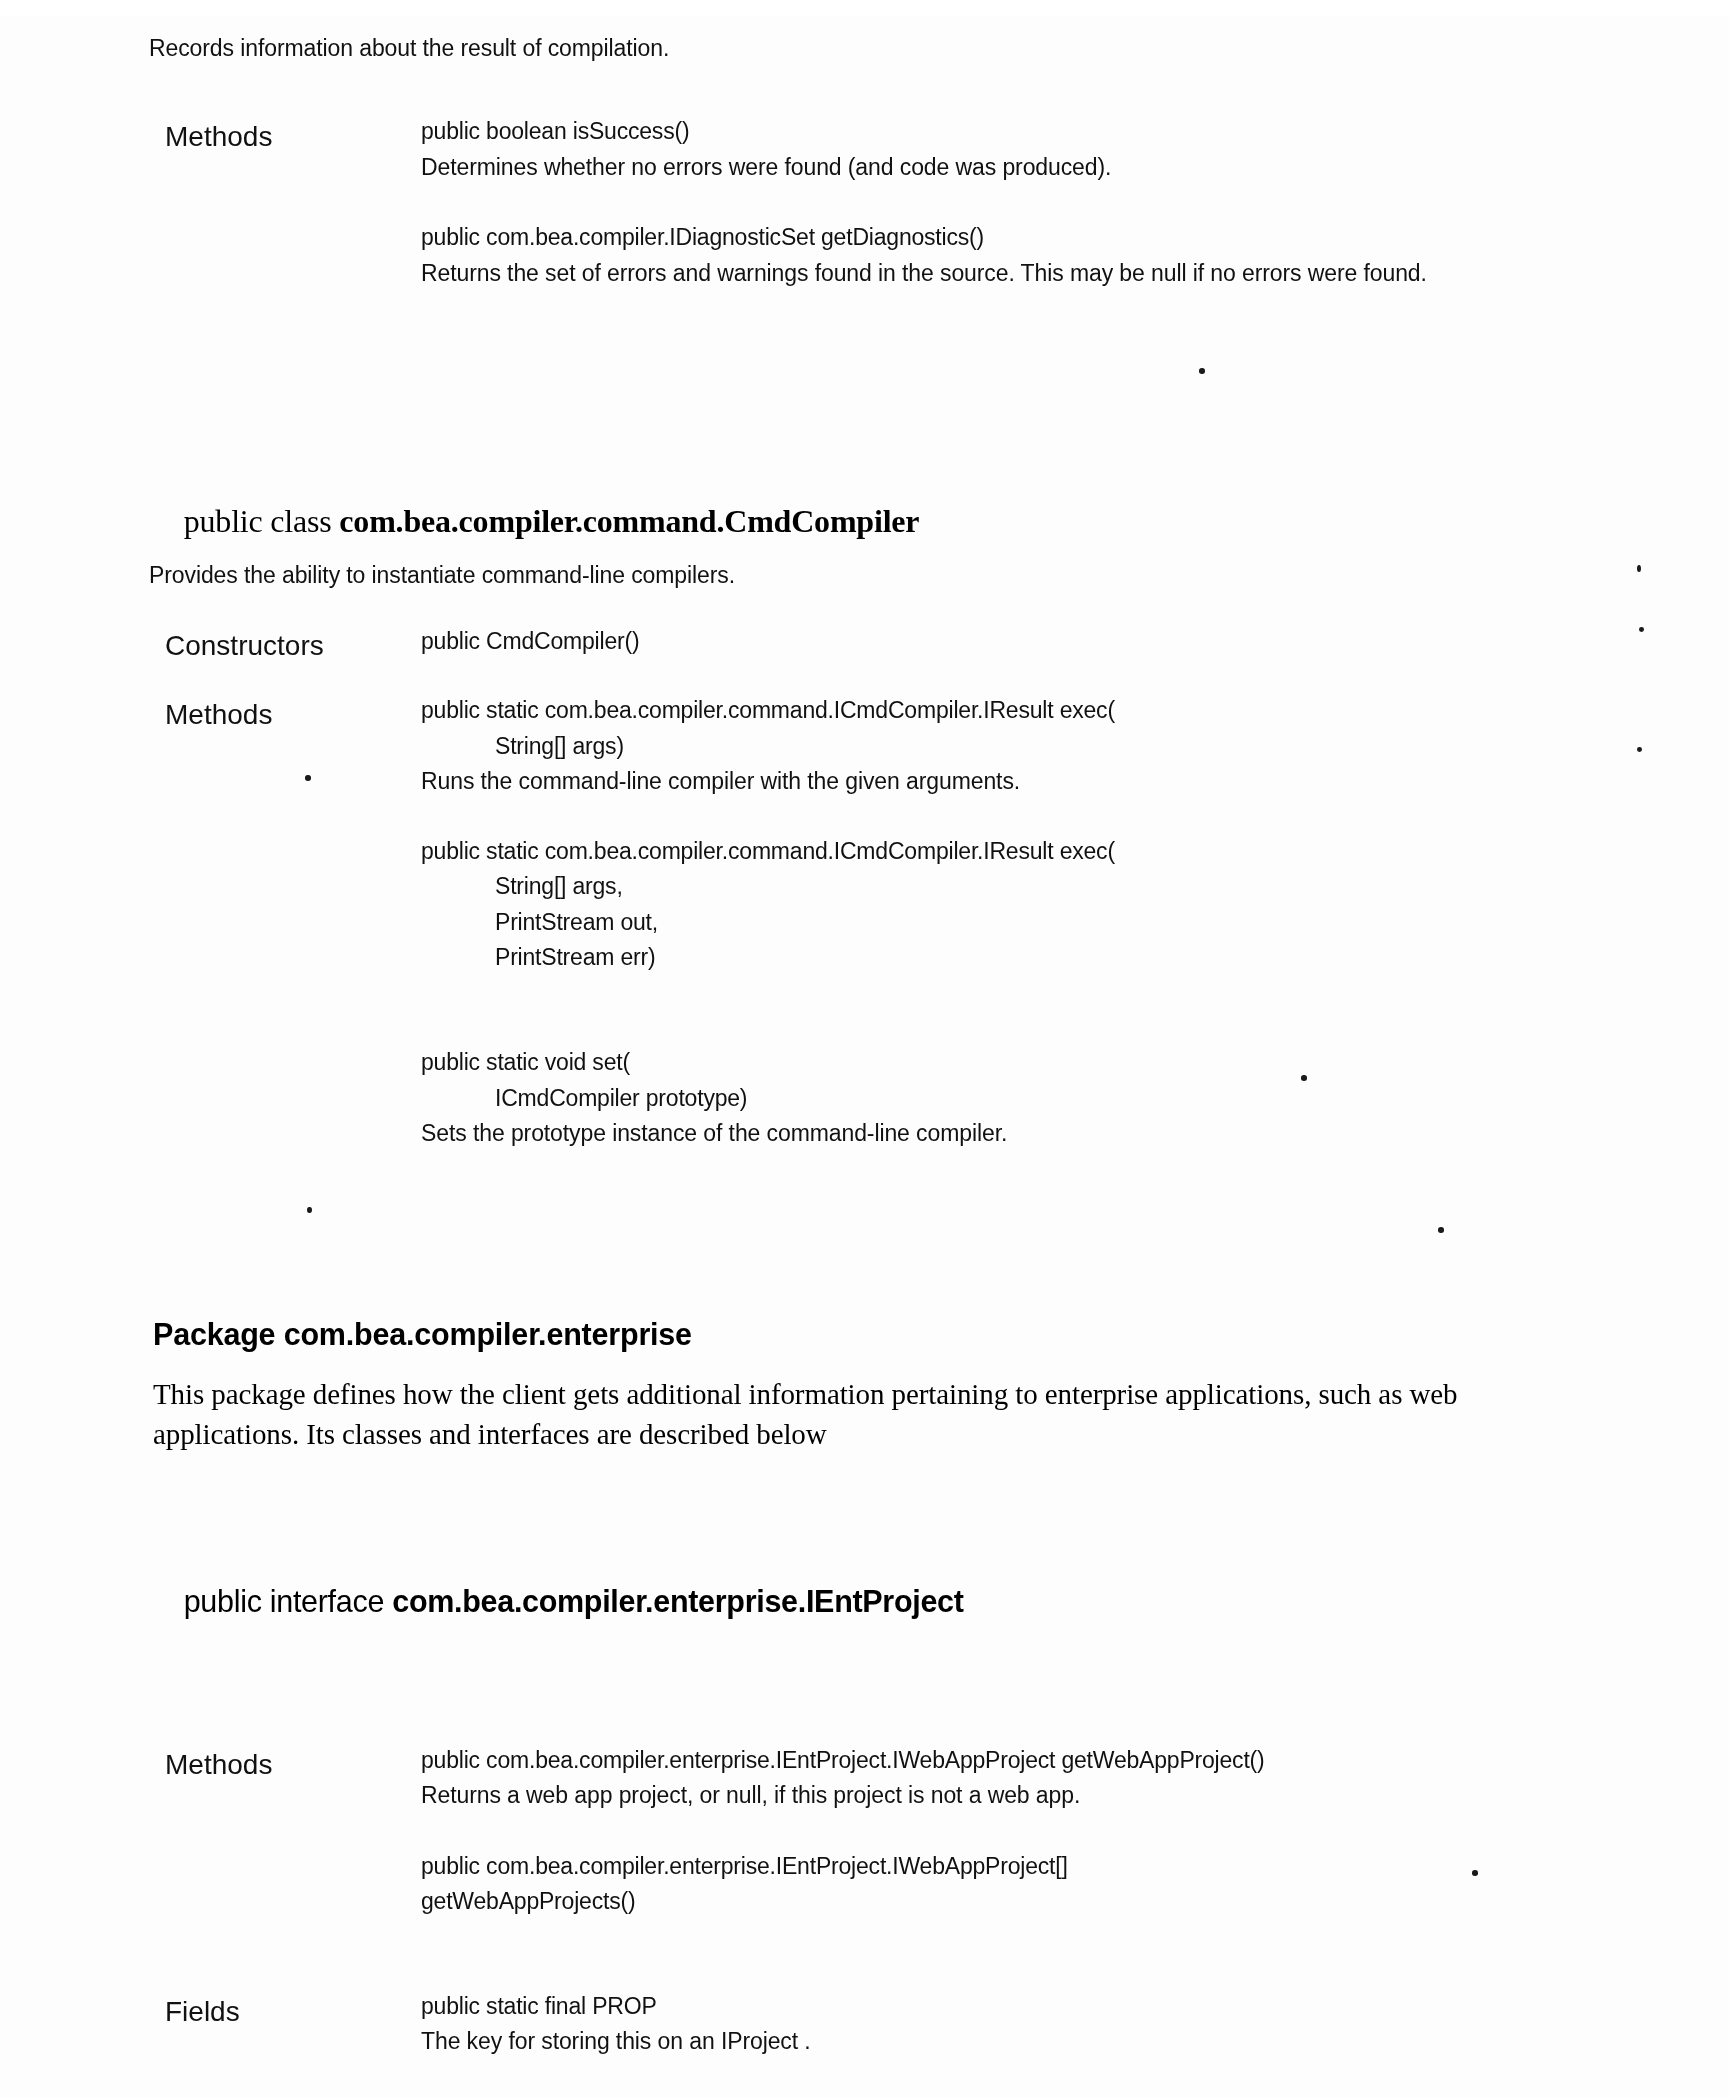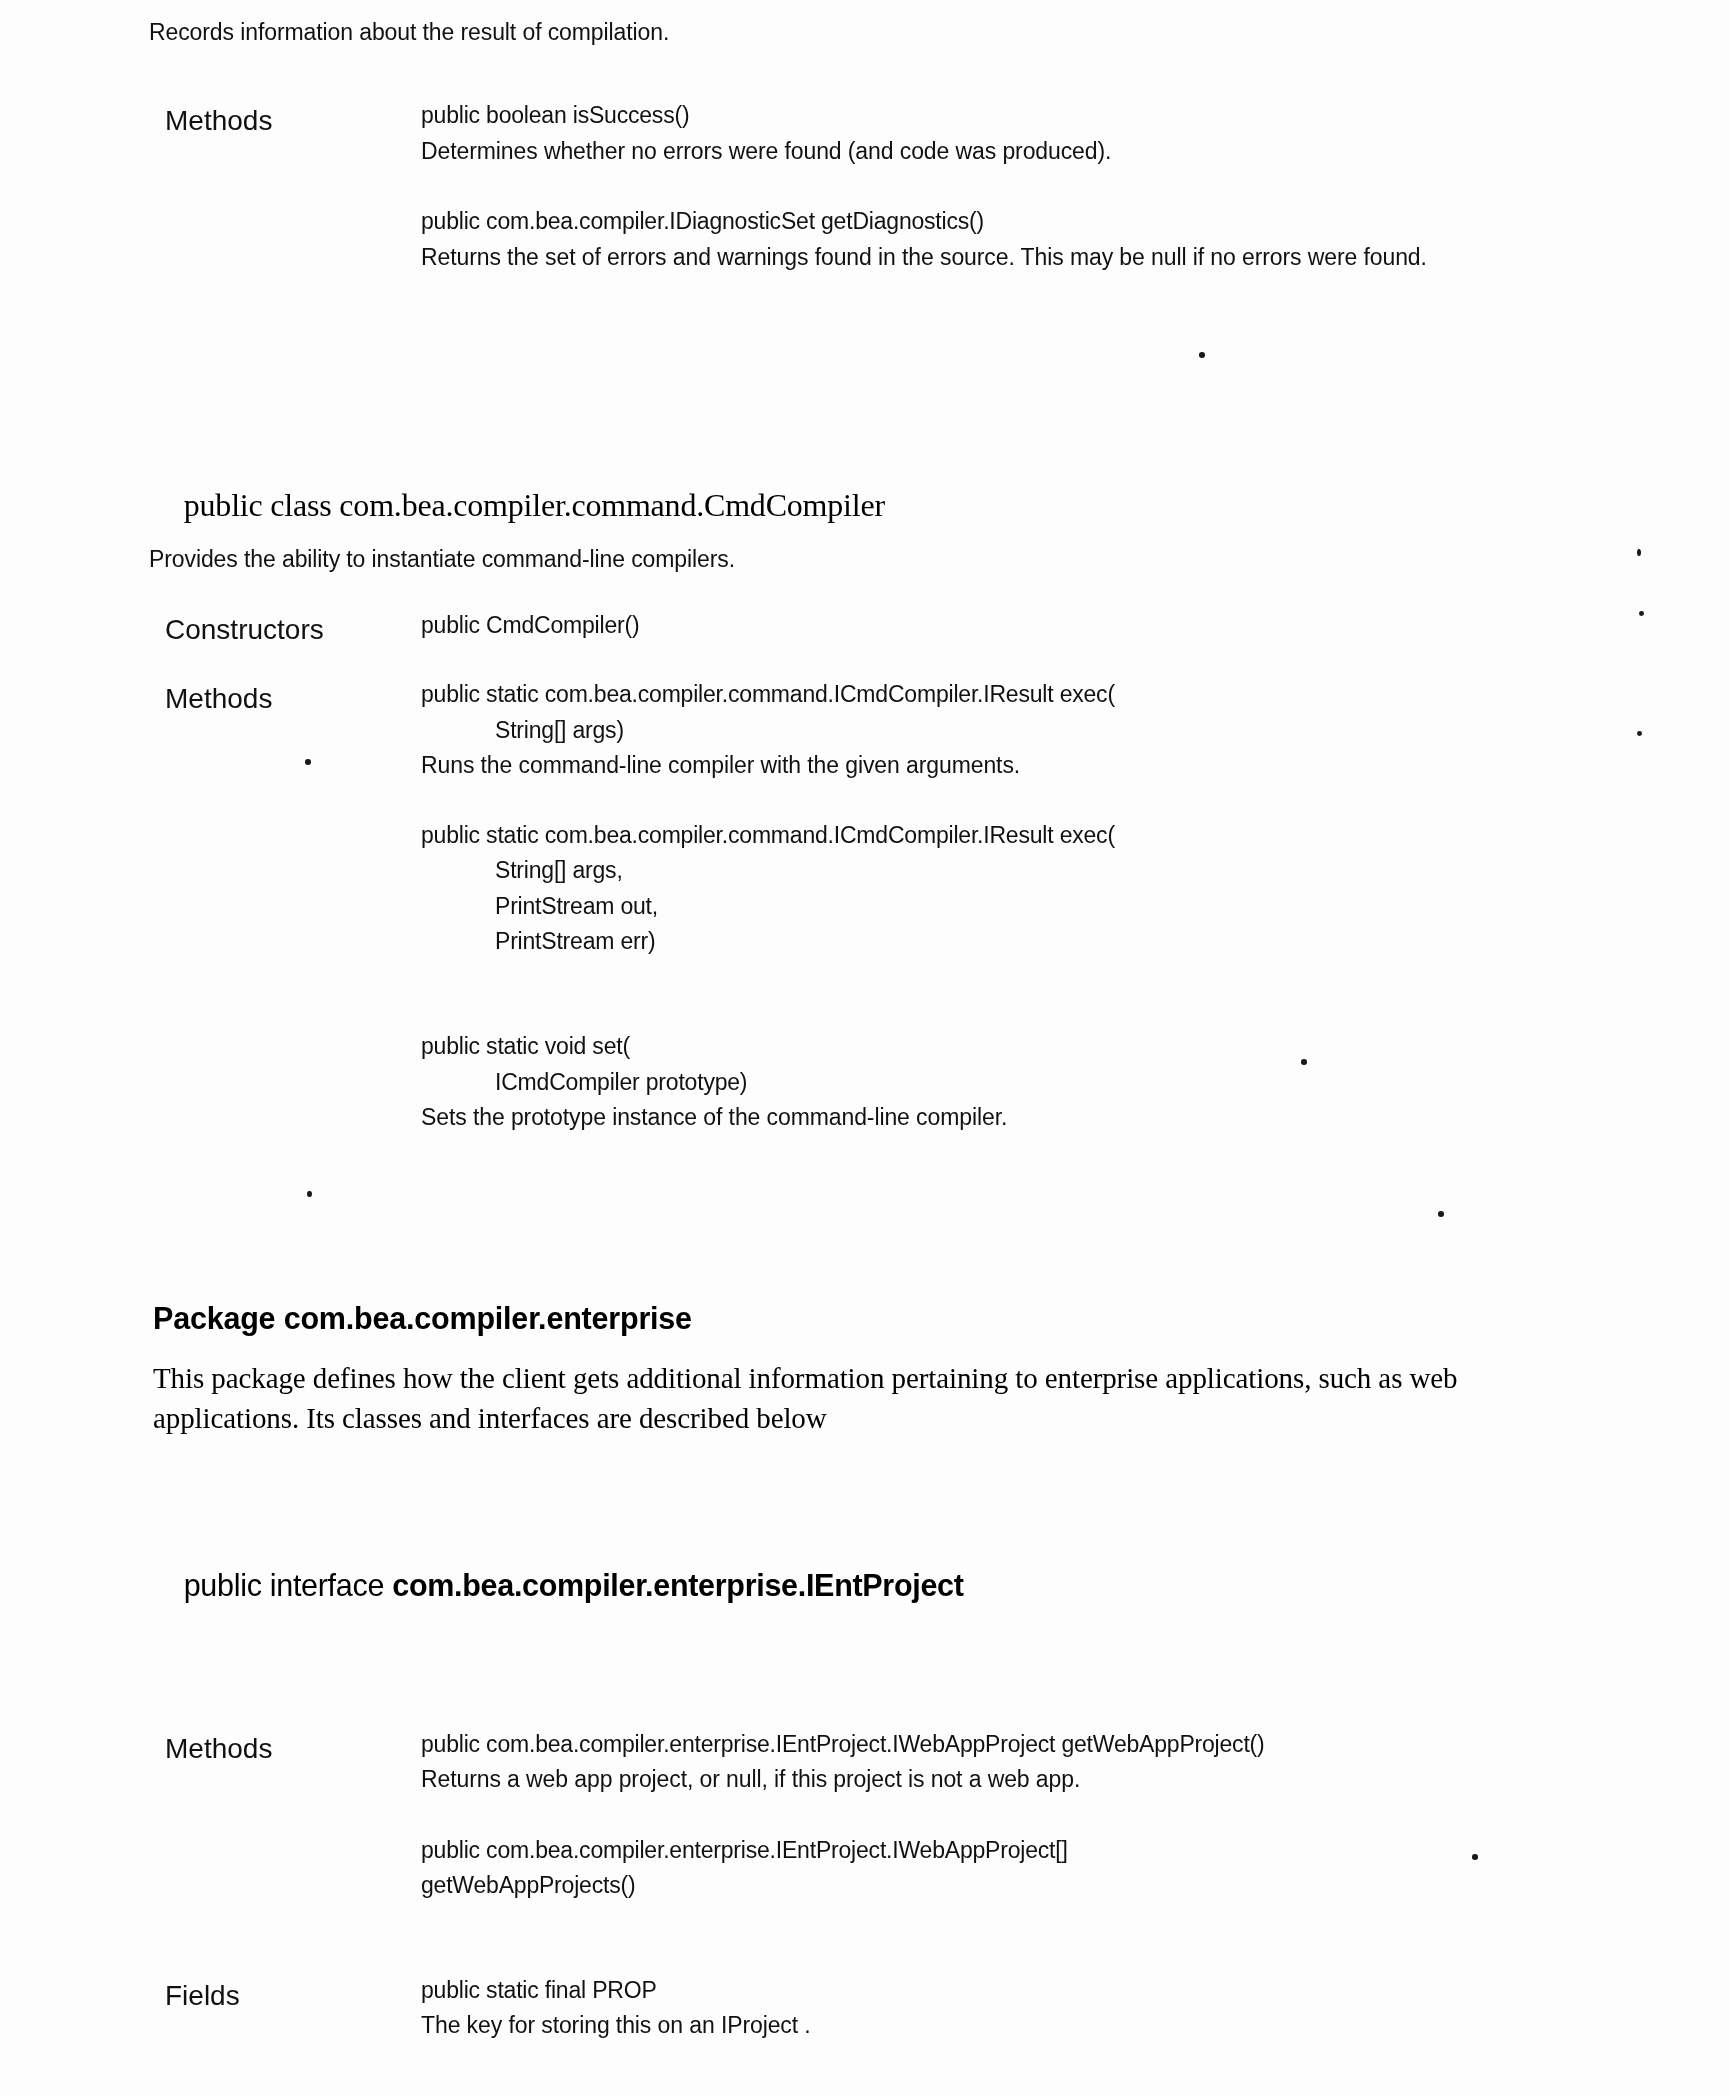--- a/index.html
+++ b/index.html
@@ -12,20 +12,21 @@
     height: 2097px;
     position: relative;
     font-family: "Liberation Sans", sans-serif;
     color: #000000;
     overflow: hidden;
   }
   .page {
     position: absolute;
     inset: 0;
     background: #fdfdfd;
+    margin-top: 16px;
   }
 
   
   .blk {
     position: absolute;
     font-family: "Liberation Sans", sans-serif;
     color: #111111;
     white-space: pre-wrap;
     line-height: 1.30;
   }
@@ -51,21 +52,21 @@
     line-height: 1.2;
     letter-spacing: -0.2px;
     white-space: pre;
   }
   .h-class .plain {
     font-family: "Liberation Serif", serif;
     font-weight: 400;
   }
   .h-class .strong {
     font-family: "Liberation Serif", serif;
-    font-weight: 400;
+    font-weight: 700;
   }
 
   .h-iface {
     position: absolute;
     font-size: 30.5px;
     line-height: 1.2;
     letter-spacing: -0.3px;
     white-space: pre;
     font-family: "Liberation Sans", sans-serif;
   }

